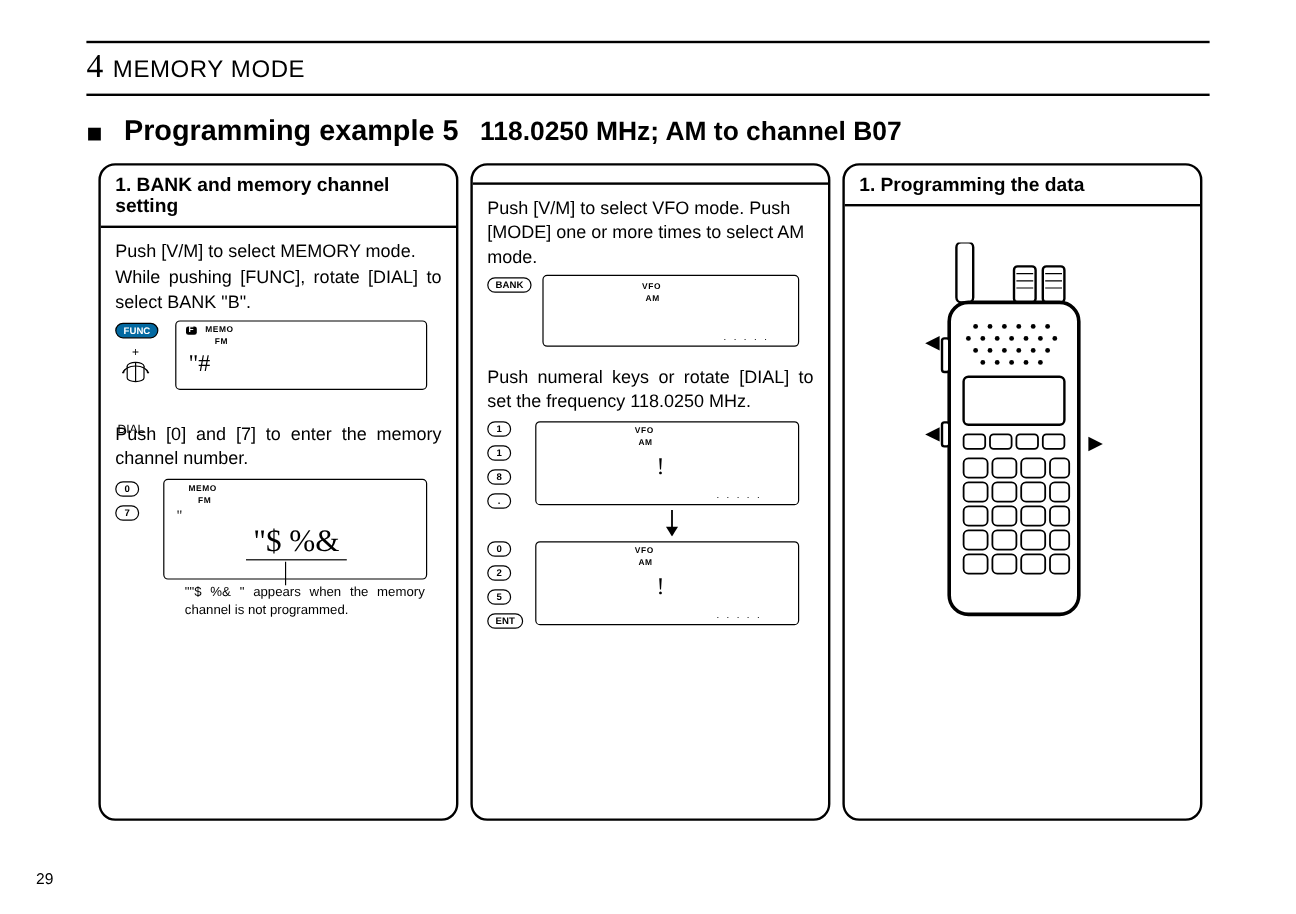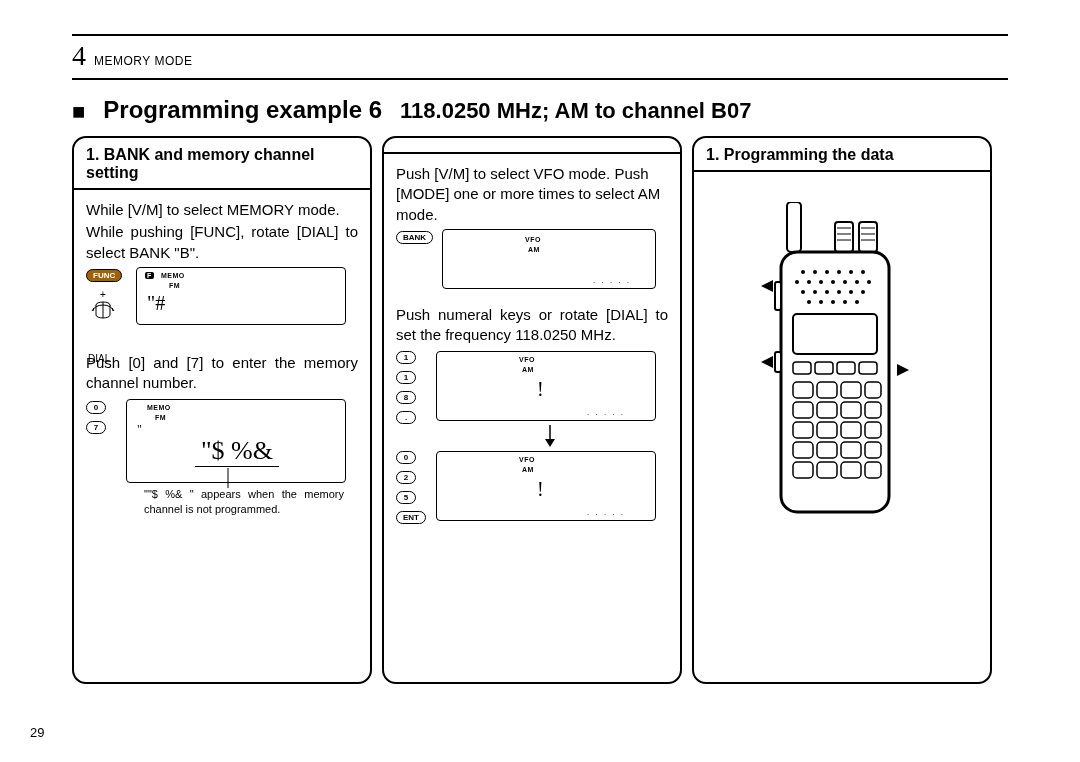--- a/index.html
+++ b/index.html
@@ -1,38 +1,38 @@
 <!DOCTYPE html>
 <html><head>
 <meta charset="utf-8">
 <style>
   * { box-sizing: border-box; margin: 0; padding: 0; }
   html, body { width: 1080px; height: 762px; background: #fff; font-family: Arial, Helvetica, sans-serif; color: #000; }
   .page { width: 1080px; height: 762px; padding: 34px 72px 24px 72px; position: relative; }
   .topbar { border-top: 2px solid #000; margin-bottom: 4px; }
   .chapter { display: flex; align-items: baseline; gap: 8px; margin-bottom: 6px; }
   .ch-num { font-size: 28px; font-family: Georgia, "Times New Roman", serif; font-weight: normal; }
-  .ch-title { font-size: 12px; letter-spacing: 0.5px; }
+  .ch-title { font-size: 20px; letter-spacing: 0.5px; }
   .sep { height: 2px; background: #000; margin-bottom: 16px; }
   .heading-row { display: flex; align-items: baseline; gap: 18px; margin-bottom: 12px; }
   .square { font-size: 22px; position: relative; top: 1px; }
   .h1 { font-size: 24px; font-weight: bold; }
   .h1sub { font-size: 22px; font-weight: bold; }
-  .cols { display: flex; gap: 10px; }
+  .cols { display: flex; gap: 10px; margin-left: 10px; }
   .card { border: 2px solid #000; border-radius: 14px; padding: 8px 12px 12px 12px; width: 300px; height: 548px; position: relative; }
   .card-title { font-size: 16px; font-weight: bold; margin-bottom: 2px; }
   .hr { height: 2px; background: #000; margin: 6px -12px 10px -12px; }
   .body-text { font-size: 15px; line-height: 1.35; }
   .just { text-align: justify; }
   .lcd { border: 1.5px solid #000; border-radius: 4px; background: #fff; position: relative; font-family: Arial, sans-serif; }
   .lcd .ind { position: absolute; font-size: 7px; font-weight: bold; letter-spacing: 0.5px; }
   .lcd .big { position: absolute; font-size: 20px; font-weight: normal; font-family: Georgia, serif; }
   .lcd .dots { position: absolute; font-size: 8px; letter-spacing: 2px; }
   .key { display: inline-block; border: 1.5px solid #000; border-radius: 9px; font-size: 8px; font-weight: bold; padding: 1px 6px; background: #fff; text-align: center; min-width: 20px; }
-  .key.black { background: #a16207; color: #fff; }
+  .key.black { background: #0369a1; color: #fff; }
   .tiny { font-size: 10px; }
   .abs { position: absolute; }
   .pagenum { position: absolute; left: 30px; bottom: 22px; font-size: 13px; }
   .dial-svg { width: 26px; height: 36px; }
   .radio-svg { width: 170px; }
   .col3-inner { display:flex; flex-direction:column; align-items:center; }
   .note { font-size: 11px; line-height: 1.3; }
 </style>
 </head>
 <body>
@@ -40,30 +40,30 @@
 <div class="page">
   <div class="topbar"></div>
   <div class="chapter">
     <span class="ch-num">4</span>
     <span class="ch-title">MEMORY MODE</span>
   </div>
   <div class="sep"></div>
 
   <div class="heading-row">
     <span class="square">■</span>
-    <span class="h1">Programming example 6</span>
+    <span class="h1">Programming example 5</span>
     <span class="h1sub">118.0250 MHz; AM to channel B07</span>
   </div>
 
   <div class="cols">
 
     <div class="card">
       <div class="card-title">1. BANK and memory channel setting</div>
       <div class="hr"></div>
-      <p class="body-text">While [V/M] to select MEMORY mode.</p>
+      <p class="body-text">Push [V/M] to select MEMORY mode.</p>
       <p class="body-text just" style="margin-top:2px">While pushing [FUNC], rotate [DIAL] to select BANK "B".</p>
 
       <div style="position:relative; height:86px; margin-top:4px;">
         <span class="key black abs" style="left:0; top:2px;">FUNC</span>
         <span class="abs tiny" style="left:14px; top:22px;">+</span>
         <svg class="dial-svg abs" style="left:4px; top:32px;" viewBox="0 0 26 36">
           <ellipse cx="13" cy="6" rx="7" ry="3" fill="#fff" stroke="#000" stroke-width="1"></ellipse>
           <path d="M6 6 v10 a7 3 0 0 0 14 0 V6" fill="#fff" stroke="#000" stroke-width="1"></path>
           <path d="M3 12 a10 6 0 0 1 20 0" fill="none" stroke="#000" stroke-width="1"></path>
           <path d="M2 12 l2 -3 M24 12 l-2 -3" stroke="#000" stroke-width="1"></path>

